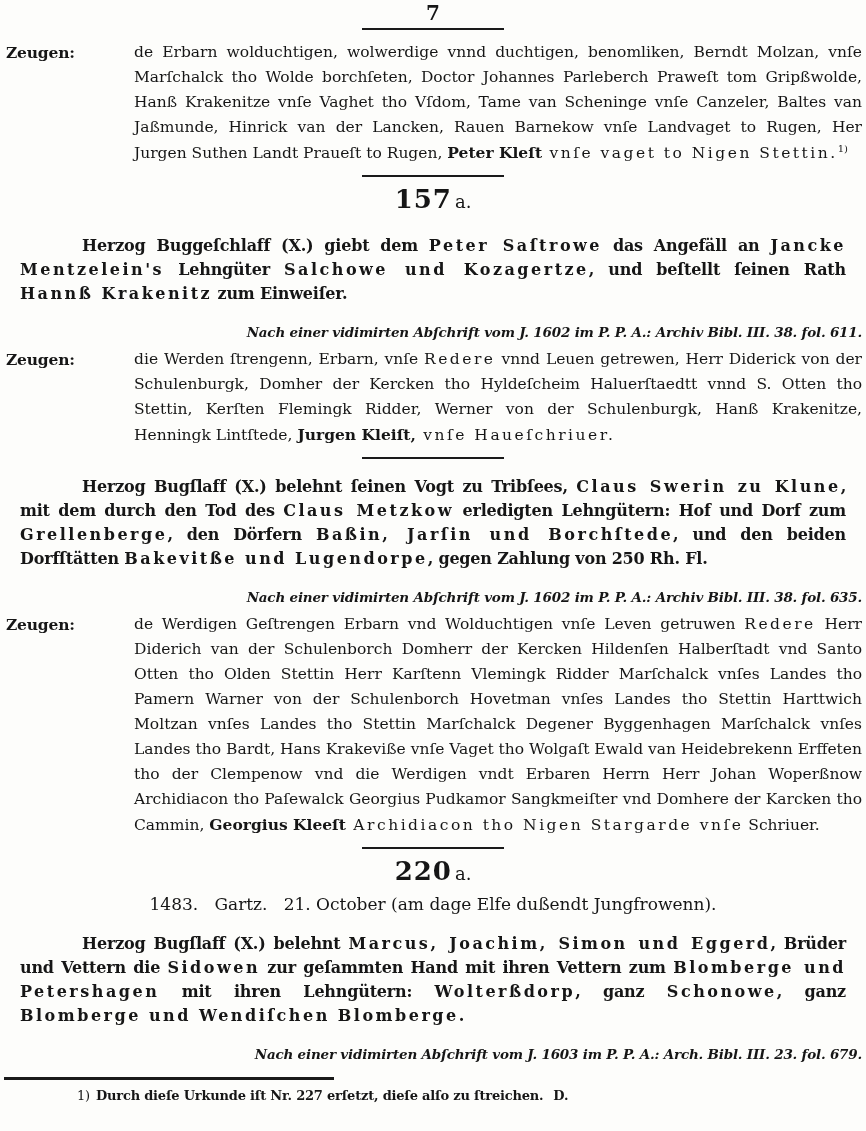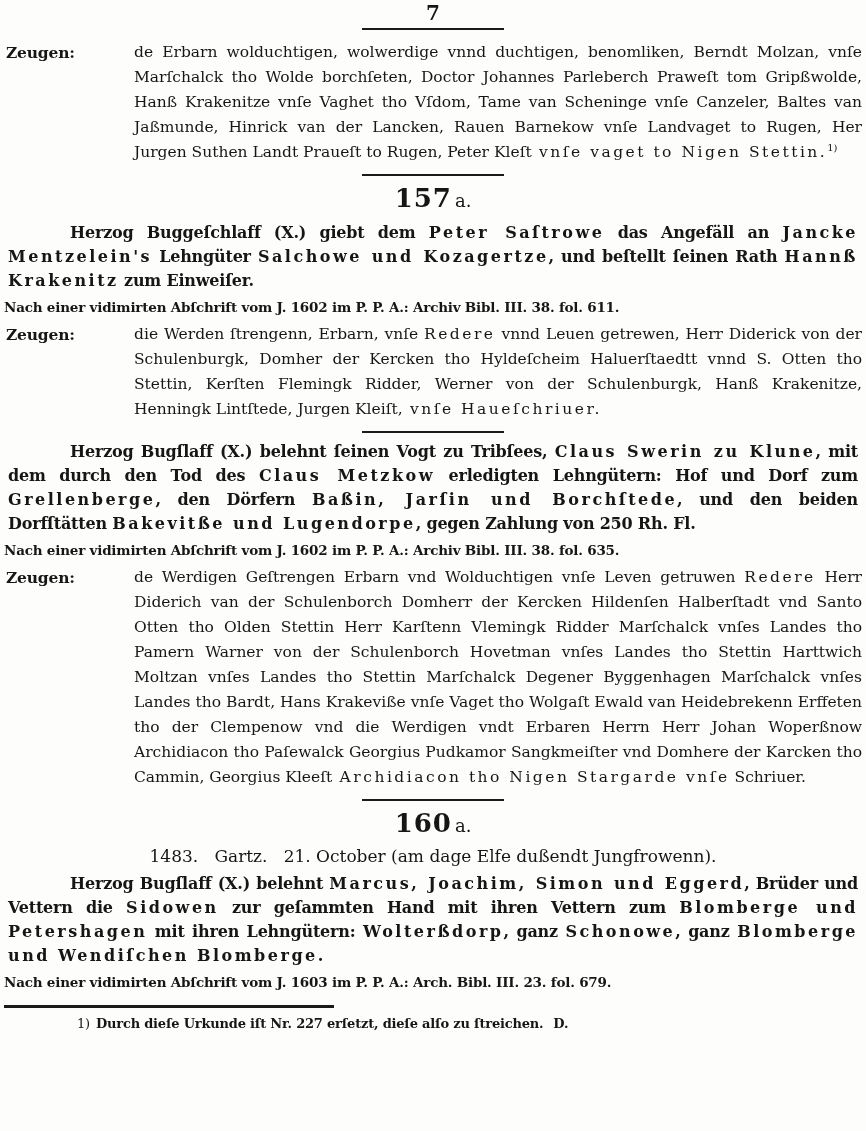--- a/index.html
+++ b/index.html
@@ -53,31 +53,32 @@
     font-size: 17px;
     line-height: 24px;
     margin: 0 0 4px 0;
   }
 
   .summary {
     font-size: 16px;
     line-height: 24px;
     text-align: justify;
     text-indent: 62px;
-    margin: 4px;
+    margin: 16px;
   }
 
   .source {
-    text-align: left;
+    text-align: right;
     font-size: 13.5px;
     line-height: 20px;
     margin: 3px 0 5px 0;
+    font-style: italic;
   }
 
-  .seg-b  { font-weight: 400; }
+  .seg-b  { font-weight: 700; }
   .seg-sp { letter-spacing: 2.5px; }
   sup.seg-sup { font-size: 10px; line-height: 0; }
 
   .footnote-rule {
     width: 330px; height: 3px;
     background: #1a1a1a;
     margin: 13px 0 7px 0;
   }
   .footnote {
     font-size: 13px;
@@ -120,21 +121,21 @@
     <div class="source fraktur">Nach einer vidimirten Abſchrift vom J. 1602 im P. P. A.: Archiv Bibl. III. 38. fol. 635.</div>
     <p class="hang">
       <span class="label fraktur">Zeugen:</span>
       <span><span class="seg-n">de Werdigen Geſtrengen Erbarn vnd Wolduchtigen vnſe Leven getruwen </span><span class="seg-sp">Redere</span><span class="seg-n"> Herr Diderich van der Schulenborch Domherr der Kercken Hildenſen Halberſtadt vnd Santo Otten tho Olden Stettin Herr Karſtenn Vlemingk Ridder Marſchalck vnſes Landes tho Pamern Warner von der Schulenborch Hovetman vnſes Landes tho Stettin Harttwich Moltzan vnſes Landes tho Stettin Marſchalck Degener Byggenhagen Marſchalck vnſes Landes tho Bardt, Hans Krakeviße vnſe Vaget tho Wolgaſt Ewald van Heidebrekenn Erffeten tho der Clempenow vnd die Werdigen vndt Erbaren Herrn Herr Johan Woperßnow Archidiacon tho Paſewalck Georgius Pudkamor Sangkmeiſter vnd Domhere der Karcken tho Cammin, </span><span class="seg-b">Georgius Kleeſt</span><span class="seg-sp"> Archidiacon tho Nigen Stargarde vnſe</span><span class="seg-n"> Schriuer.</span></span>
     </p>
     <div class="rule rule-divider"></div>
   </section>
 
   <section>
     <div class="section-head">
-      <span class="num">160</span><span class="letter">a.</span>
+      <span class="num">220</span><span class="letter">a.</span>
     </div>
     <div class="dateline">1483.&nbsp;&nbsp; Gartz.&nbsp;&nbsp; 21. October (am dage Elfe dußendt Jungfrowenn).</div>
     <p class="summary fraktur"><span class="seg-n">Herzog Bugſlaff (X.) belehnt </span><span class="seg-sp">Marcus, Joachim, Simon und Eggerd</span><span class="seg-n">, Brüder und Vettern die </span><span class="seg-sp">Sidowen</span><span class="seg-n"> zur geſammten Hand mit ihren Vettern zum </span><span class="seg-sp">Blomberge und Petershagen</span><span class="seg-n"> mit ihren Lehngütern: </span><span class="seg-sp">Wolterßdorp</span><span class="seg-n">, ganz </span><span class="seg-sp">Schonowe</span><span class="seg-n">, ganz </span><span class="seg-sp">Blomberge und Wendiſchen Blomberge</span><span class="seg-n">.</span></p>
     <div class="source fraktur">Nach einer vidimirten Abſchrift vom J. 1603 im P. P. A.: Arch. Bibl. III. 23. fol. 679.</div>
   </section>
 
   <div class="footnote-rule"></div>
   <div class="footnote fraktur">
     <span class="fn-marker">1)</span><span>Durch dieſe Urkunde iſt Nr. 227 erſetzt, dieſe alſo zu ſtreichen.</span><span class="fn-end-gap">D.</span>
   </div>

